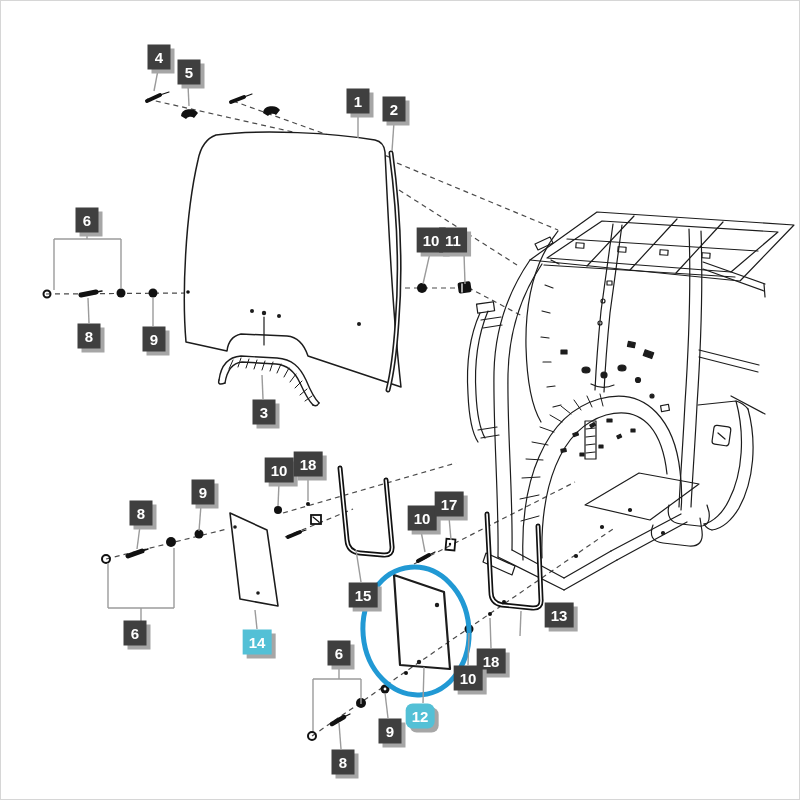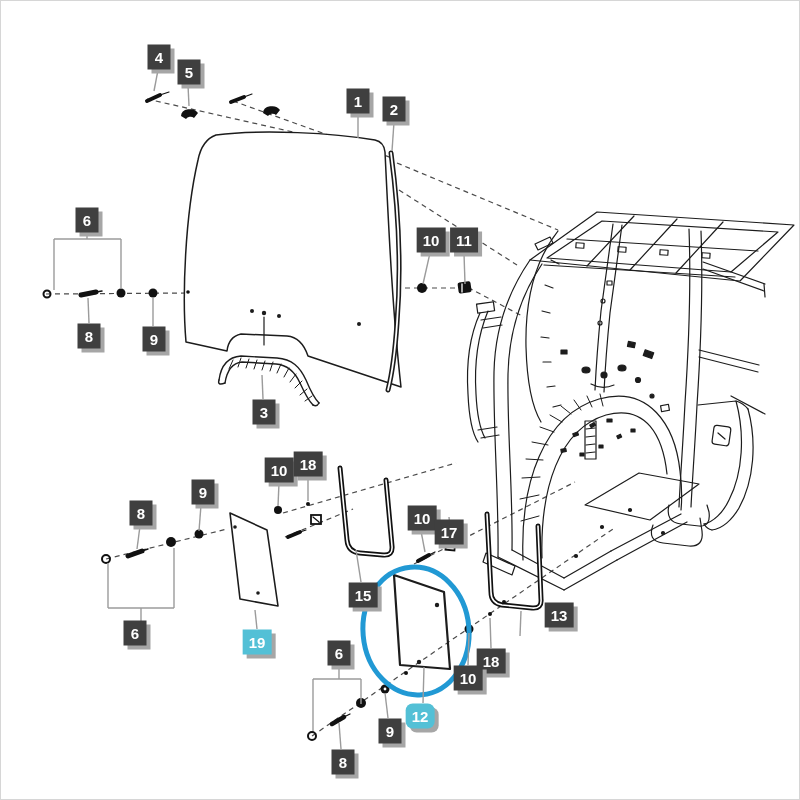--- a/index.html
+++ b/index.html
@@ -295,30 +295,30 @@
 <div id="callouts">
       <div class="callout" style="left: 357px; top: 100px;">1</div>
       <div class="callout" style="left: 393px; top: 108px;">2</div>
       <div class="callout" style="left: 263px; top: 411px;">3</div>
       <div class="callout" style="left: 158px; top: 56px;">4</div>
       <div class="callout" style="left: 188px; top: 71px;">5</div>
       <div class="callout" style="left: 86px; top: 219px;">6</div>
       <div class="callout" style="left: 88px; top: 335px;">8</div>
       <div class="callout" style="left: 153px; top: 338px;">9</div>
       <div class="callout" style="left: 430px; top: 239px;">10</div>
-      <div class="callout" style="left: 463px; top: 239px;">11</div>
+      <div class="callout" style="left: 452px; top: 239px;">11</div>
       <div class="callout" style="left: 140px; top: 512px;">8</div>
       <div class="callout" style="left: 202px; top: 491px;">9</div>
       <div class="callout" style="left: 278px; top: 469px;">10</div>
       <div class="callout" style="left: 307px; top: 463px;">18</div>
       <div class="callout" style="left: 134px; top: 632px;">6</div>
-      <div class="callout cyan" style="left: 256px; top: 641px;">19</div>
+      <div class="callout cyan" style="left: 256px; top: 641px;">14</div>
       <div class="callout" style="left: 362px; top: 594px;">15</div>
       <div class="callout" style="left: 421px; top: 517px;">10</div>
-      <div class="callout" style="left: 448px; top: 503px; margin-top: 28px;">17</div>
+      <div class="callout" style="left: 448px; top: 503px;">17</div>
       <div class="callout" style="left: 519px; top: 614px; margin-left: 39px;">13</div>
       <div class="callout" style="left: 490px; top: 660px;">18</div>
       <div class="callout" style="left: 467px; top: 677px;">10</div>
       <div class="callout" style="left: 338px; top: 652px;">6</div>
       <div class="callout cyan" style="left: 419px; top: 715px; border-radius: 7px;">12</div>
       <div class="callout" style="left: 389px; top: 730px;">9</div>
       <div class="callout" style="left: 342px; top: 761px;">8</div>
     </div>
 </div>
 

